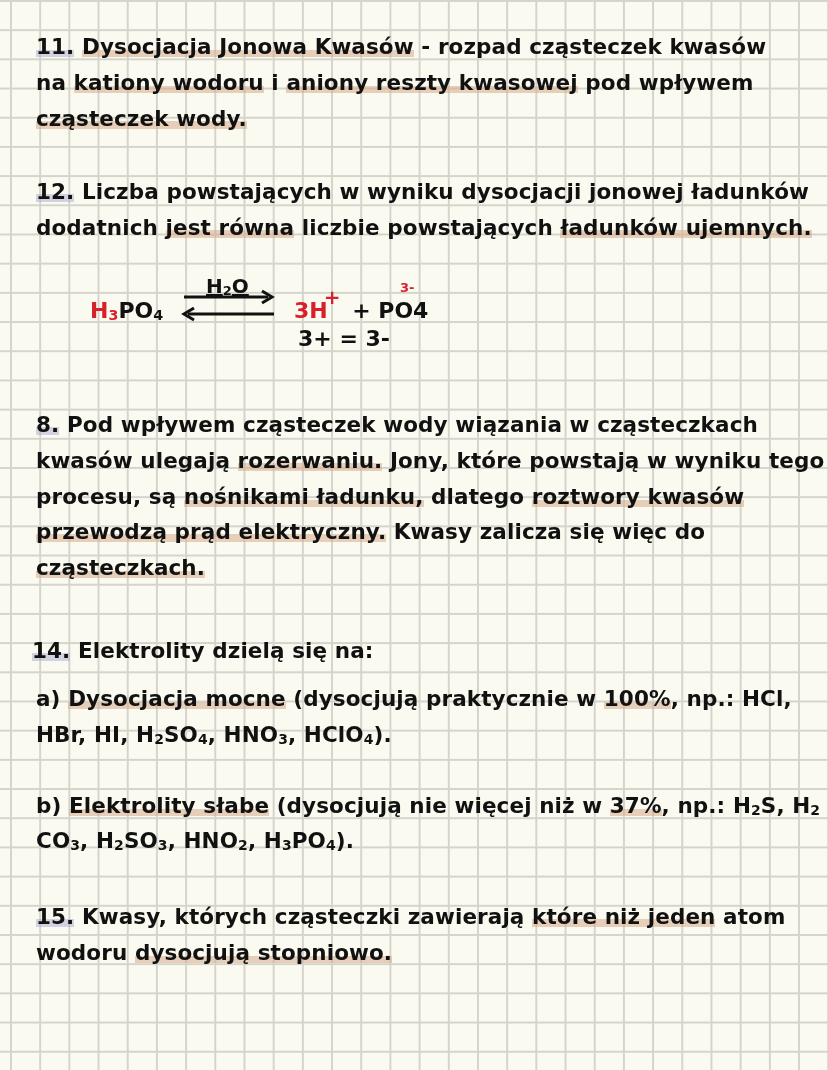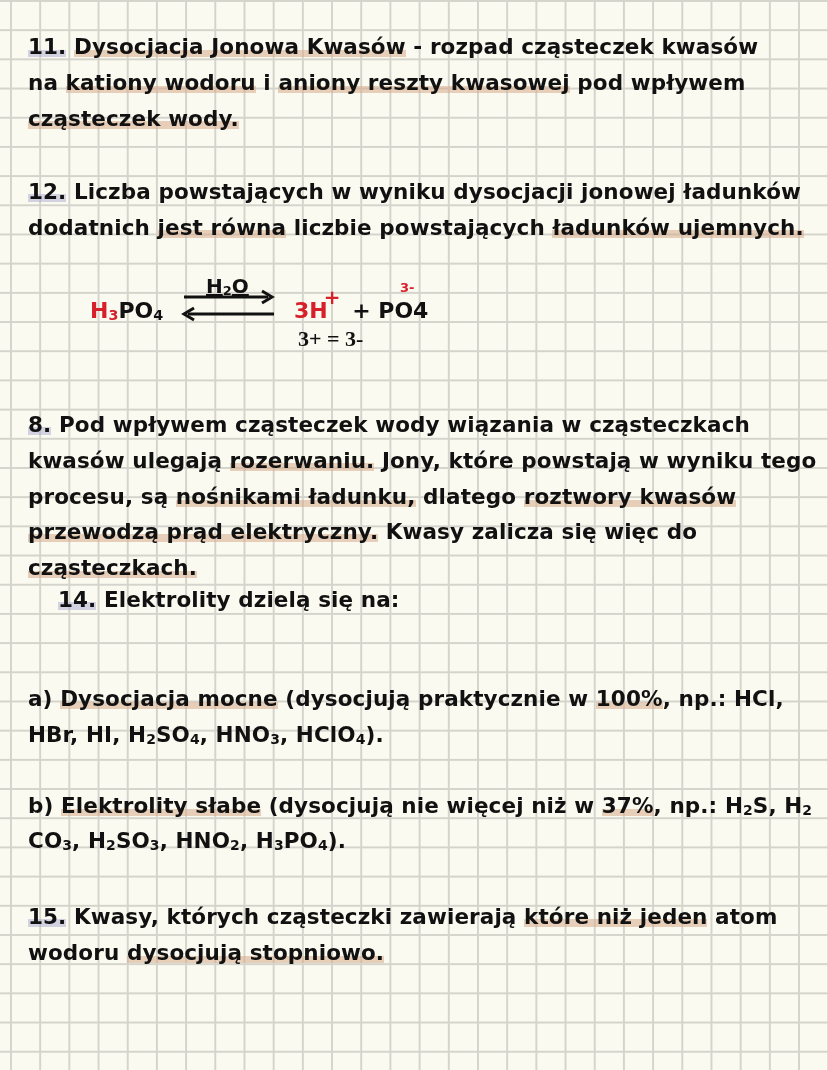--- a/index.html
+++ b/index.html
@@ -8,21 +8,21 @@
     background-color:#fafaf0;
     background-image:
       linear-gradient(to right, #d4d4cc 1.5px, transparent 1.5px),
       linear-gradient(to bottom, #d4d4cc 1.5px, transparent 1.5px);
     background-size:29.2px 29.2px;
     background-position:10px 0px;
     font-family:"DejaVu Sans", sans-serif;
     color:#111;
   }
   .line {
-    position:absolute; left:28px; font-size:21.5px; font-weight:bold;
+    position:absolute; left:36px; font-size:21.5px; font-weight:bold;
     white-space:nowrap; letter-spacing:0.1px; line-height:1;
   }
   .hl {
     background:linear-gradient(to bottom, transparent 62%, rgba(214,170,140,0.55) 62%, rgba(214,170,140,0.55) 92%, transparent 92%);
   }
   .num { background:linear-gradient(to bottom, transparent 62%, rgba(170,170,210,0.5) 62%, rgba(170,170,210,0.5) 92%, transparent 92%); }
   sub { font-size:0.65em; vertical-align:-0.15em; }
   .red { color:#d8202a; }
   .eq { position:absolute; font-weight:bold; font-size:22px; line-height:1; white-space:nowrap; }
   .arrow { position:absolute; }
@@ -45,30 +45,30 @@
   <svg class="arrow" style="left:180px; top:288px;" width="100" height="36">
     <line x1="4" y1="9" x2="88" y2="9" stroke="#111" stroke-width="3"></line>
     <polyline points="82,3 92,9 82,15" fill="none" stroke="#111" stroke-width="3"></polyline>
     <line x1="8" y1="26" x2="94" y2="26" stroke="#111" stroke-width="3"></line>
     <polyline points="14,20 4,26 14,32" fill="none" stroke="#111" stroke-width="3"></polyline>
   </svg>
 
   <div class="eq" style="left:294px; top:300px;"><span class="red">3H</span><span class="red" style="position:relative; top:-14px; left:-4px; font-size:20px;">+</span> <span>+</span> <span>PO</span><span>4</span></div>
   <div class="eq red" style="left:400px; top:281px; font-size:13px;">3-</div>
 
-  <div class="eq" style="left:298px; top:328px;font-family:Liberation Serif, serif;">3+ = 3-</div>
+  <div class="eq" style="left:298px; top:328px;">3+ = 3-</div>
 </div>
 
 <div class="line" style="top:414px"><span class="num">8.</span> Pod wpływem cząsteczek wody wiązania w cząsteczkach</div>
 <div class="line" style="top:450px">kwasów ulegają <span class="hl">rozerwaniu.</span> Jony, które powstają w wyniku tego</div>
 <div class="line" style="top:486px">procesu, są <span class="hl">nośnikami ładunku,</span> dlatego <span class="hl">roztwory kwasów</span></div>
 <div class="line" style="top:521px"><span class="hl">przewodzą prąd elektryczny.</span> Kwasy zalicza się więc do</div>
 <div class="line" style="top:557px"><span class="hl">cząsteczkach.</span></div>
 
-<div class="line" style="top:589px; left:32px;margin-left:26px;"><span class="num">14.</span> Elektrolity dzielą się na:</div>
+<div class="line" style="top:640px; left:32px;"><span class="num">14.</span> Elektrolity dzielą się na:</div>
 
 <div class="line" style="top:688px">a) <span class="hl">Dysocjacja mocne</span> (dysocjują praktycznie w <span class="hl">100%</span>, np.: HCl,</div>
 <div class="line" style="top:724px">HBr, HI, H<sub>2</sub>SO<sub>4</sub>, HNO<sub>3</sub>, HClO<sub>4</sub>).</div>
 
 <div class="line" style="top:795px">b) <span class="hl">Elektrolity słabe</span> (dysocjują nie więcej niż w <span class="hl">37%</span>, np.: H<sub>2</sub>S, H<sub>2</sub></div>
 <div class="line" style="top:830px">CO<sub>3</sub>, H<sub>2</sub>SO<sub>3</sub>, HNO<sub>2</sub>, H<sub>3</sub>PO<sub>4</sub>).</div>
 
 <div class="line" style="top:906px"><span class="num">15.</span> Kwasy, których cząsteczki zawierają <span class="hl">które niż jeden</span> atom</div>
 <div class="line" style="top:942px">wodoru <span class="hl">dysocjują stopniowo.</span></div>
 

